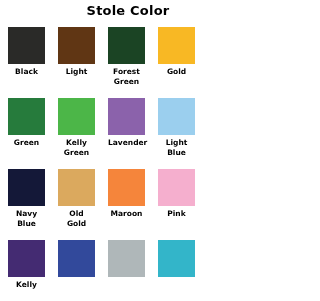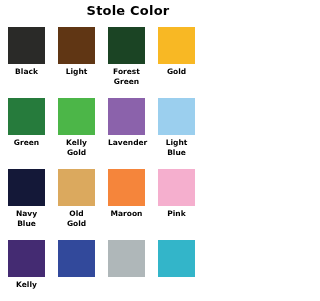--- a/index.html
+++ b/index.html
@@ -103,21 +103,21 @@
       <div class="swatch-cell">
         <div class="swatch-chip" style="background-color: rgb(248, 184, 36);"></div>
         <div class="swatch-label">Gold</div>
       </div>
       <div class="swatch-cell">
         <div class="swatch-chip" style="background-color: rgb(38, 123, 60);"></div>
         <div class="swatch-label">Green</div>
       </div>
       <div class="swatch-cell">
         <div class="swatch-chip" style="background-color: rgb(76, 182, 72);"></div>
-        <div class="swatch-label">Kelly Gold</div>
+        <div class="swatch-label">Kelly Green</div>
       </div>
       <div class="swatch-cell">
         <div class="swatch-chip" style="background-color: rgb(139, 98, 171);"></div>
         <div class="swatch-label">Lavender</div>
       </div>
       <div class="swatch-cell">
         <div class="swatch-chip" style="background-color: rgb(155, 207, 238);"></div>
         <div class="swatch-label">Light Blue</div>
       </div>
       <div class="swatch-cell">

